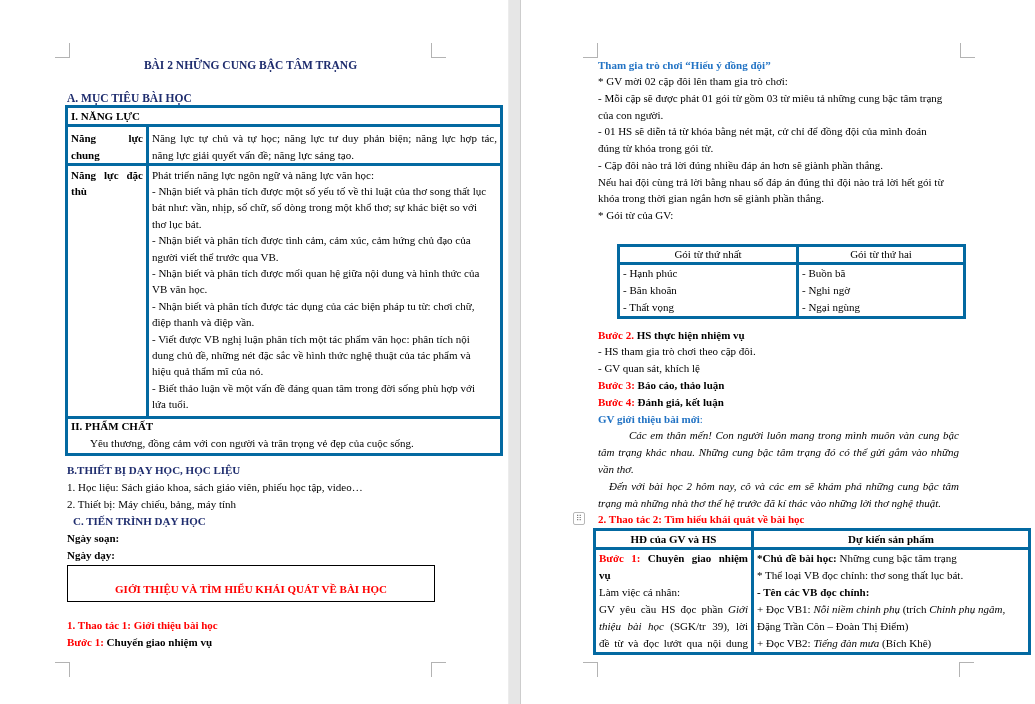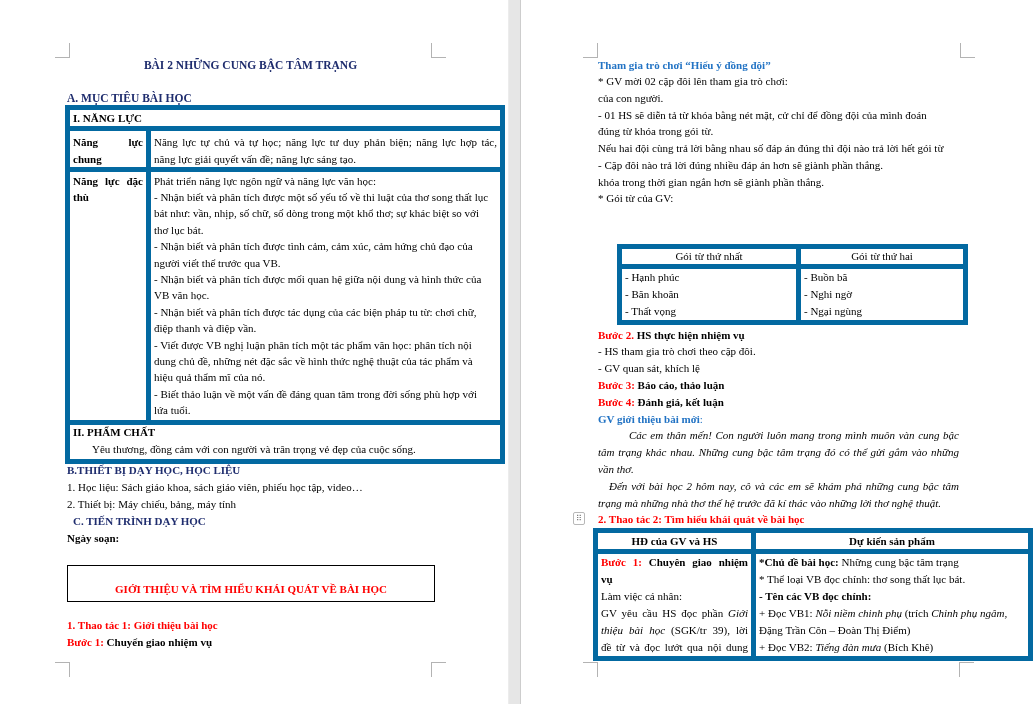--- a/index.html
+++ b/index.html
@@ -25,21 +25,21 @@
     .blk { position: absolute; font-family: Liberation Serif, serif; }
     .ln { display: block; white-space: nowrap; }
     .jl { text-align: justify; text-align-last: justify; }
     .b { font-weight: bold; }
     .i { font-style: italic; }
     .navy { color: var(--navy); font-weight: bold; }
     .blue { color: var(--blue); font-weight: bold; }
     .red { color: var(--red); font-weight: bold; }
 
     table.doc { position: absolute; border-collapse: collapse; table-layout: fixed; }
-    table.doc td { border: 5px solid #0369a1; padding: 0 3px; vertical-align: top; overflow: hidden; }
+    table.doc td { border: 3px solid #0369a1; padding: 0 3px; vertical-align: top; overflow: hidden; }
     table.doc td.center { text-align: center; }
 
     #lp-title { top: 56.5px; left: 70px; width: 361px; text-align: center; line-height: 17px; font-size: 11.5px; }
     #lp-a-heading { top: 89.5px; left: 67px; line-height: 17px; font-size: 11.5px; }
     #lp-table { top: 105px; left: 65px; width: 435px; }
     #lp-table .r1 td { height: 17px; line-height: 16px; }
     #lp-table .r2 td { height: 37px; line-height: 16.5px; padding-top: 3px; }
     #lp-table .r3 td { height: 253px; line-height: 16.4px; padding-top: 0.5px; }
     #lp-table .r4 td { height: 35px; }
     #lp-table .r4 .hdr { line-height: 15px; }
@@ -123,20 +123,21 @@
     </tr>
   </tbody>
     </table>
 
   <div id="lp-b" class="blk">
     <span class="ln navy">B.THIẾT BỊ DẠY HỌC, HỌC LIỆU</span>
     <span class="ln">1. Học liệu: Sách giáo khoa, sách giáo viên, phiếu học tập, video…</span>
     <span class="ln">2. Thiết bị: Máy chiếu, bảng, máy tính</span>
     <span class="ln navy c-head">C. TIẾN TRÌNH DẠY HỌC</span>
     <span class="ln b">Ngày soạn:</span>
+    <span class="ln b">Ngày dạy:</span>
   </div>
 
   <div id="lp-box" class="blk">
     <span class="red">GIỚI THIỆU VÀ TÌM HIỂU KHÁI QUÁT VỀ BÀI HỌC</span>
   </div>
 
   <div id="lp-task1" class="blk">
     <span class="ln red">1. Thao tác 1: Giới thiệu bài học</span>
     <span class="ln b"><span class="red">Bước 1:</span><span> Chuyển giao nhiệm vụ</span></span>
   </div>
@@ -146,25 +147,26 @@
 
 <div id="right-page" class="page">
   <div class="mark tl" style="left:62px;top:43px;"></div>
   <div class="mark tr" style="left:439px;top:43px;"></div>
   <div class="mark bl" style="left:62px;top:662px;"></div>
   <div class="mark br" style="left:438px;top:662px;"></div>
 
   <div id="rp-game" class="blk">
     <span class="ln blue">Tham gia trò chơi “Hiểu ý đồng đội”</span>
     <span class="ln">* GV mời 02 cặp đôi lên tham gia trò chơi:</span>
+    <span class="ln">- Mỗi cặp sẽ được phát 01 gói từ gồm 03 từ miêu tả những cung bậc tâm trạng</span>
     <span class="ln">của con người.</span>
     <span class="ln">- 01 HS sẽ diễn tả từ khóa bằng nét mặt, cử chỉ để đồng đội của mình đoán</span>
     <span class="ln">đúng từ khóa trong gói từ.</span>
+    <span class="ln">- Cặp đôi nào trả lời đúng nhiều đáp án hơn sẽ giành phần thắng.</span>
     <span class="ln">Nếu hai đội cùng trả lời bằng nhau số đáp án đúng thì đội nào trả lời hết gói từ</span>
-    <span class="ln">- Cặp đôi nào trả lời đúng nhiều đáp án hơn sẽ giành phần thắng.</span>
     <span class="ln">khóa trong thời gian ngắn hơn sẽ giành phần thắng.</span>
     <span class="ln">* Gói từ của GV:</span>
   </div>
 
   <table id="rp-word-table" class="doc">
     <colgroup>
         <col style="width:179px">
         <col style="width:167px">
       </colgroup>
     <tbody>

